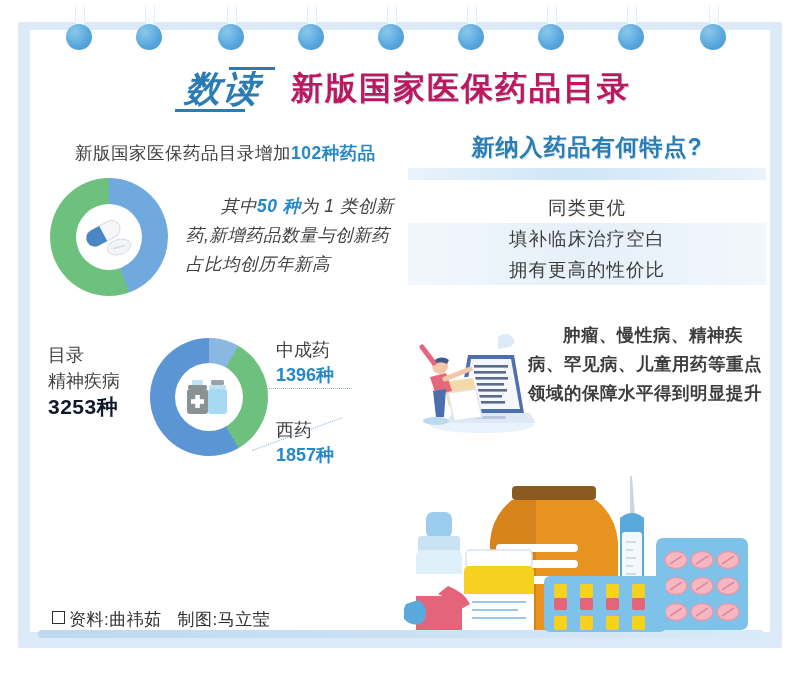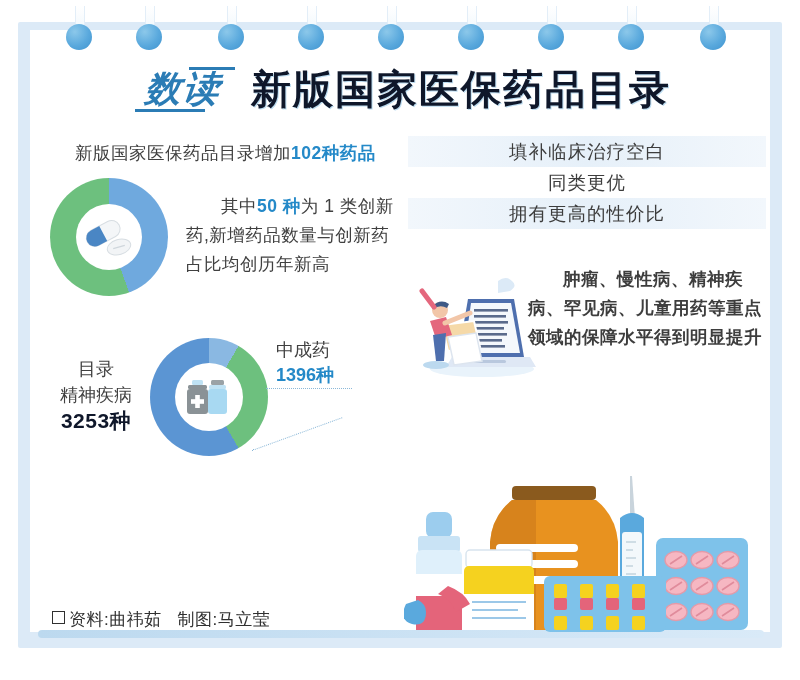--- a/index.html
+++ b/index.html
@@ -59,21 +59,21 @@
     transform:skewX(-6deg);
   }
   .brand-seal .seal-rule-top{
     position:absolute;right:2px;top:6px;width:46px;height:3px;background:#2b7cb5;
   }
   .brand-seal .seal-rule-bot{
     position:absolute;left:6px;bottom:5px;width:70px;height:3px;background:#2b7cb5;
   }
   .masthead-title{
     font-family:"Liberation Sans","DejaVu Sans",sans-serif;
-    font-size:40px;font-weight:700;color:#0f172a;letter-spacing:2px;
+    font-size:32px;font-weight:700;color:#be185d;letter-spacing:2px;
     text-shadow:1px 1px 0 #bcdcf0;
   }
 
   
   .col{position:absolute;top:132px;}
   .col-left{left:40px;width:360px;}
   .col-right{left:408px;width:358px;}
 
   .sec-head{position:relative;height:56px;text-align:center;}
   .sec-head .sec-title{
@@ -101,30 +101,30 @@
     left:50%;top:50%;transform:translate(-50%,-50%);
     display:flex;align-items:center;justify-content:center;
   }
 
   .donut1{position:absolute;left:10px;top:4px;width:118px;height:118px;border-radius:50%;
     background:conic-gradient(from 0deg,#6fa9de 0deg 160deg,#6dc07e 160deg 360deg);}
   .donut1 .hole{width:66px;height:66px;}
 
   .mid-text{
     position:absolute;left:146px;top:0;width:214px;
-    font-size:17.5px;line-height:29px;color:#404040;text-indent:2em;letter-spacing:.5px;
+    font-size:17.5px;line-height:29px;color:#404040;text-indent:2em;letter-spacing:.5px;font-style:italic;
   }
 
   .totals{position:relative;height:150px;margin-top:18px;}
   .donut2{position:absolute;left:110px;top:6px;width:118px;height:118px;border-radius:50%;
     background:conic-gradient(from 0deg,#8ab8e2 0deg 30deg,#6dc07e 30deg 150deg,#5b95d3 150deg 360deg);}
   .donut2 .hole{width:68px;height:68px;}
 
   .total-label{
-    position:absolute;left:8px;top:24px;width:96px;text-align:center;
+    position:absolute;left:8px;top:10px;width:96px;text-align:left;
     font-size:18px;line-height:26px;color:#404040;
   }
   .total-label .big{display:block;color:#0f172a;font-weight:700;font-size:21px;letter-spacing:.5px;}
 
   .seg-label{position:absolute;font-size:18px;line-height:25px;color:#404040;}
   .seg-label .val{display:block;color:#2489c8;font-weight:700;font-size:18px;}
   .seg-a{left:236px;top:6px;width:124px;}
   .seg-b{left:236px;top:86px;width:124px;}
   .leader{position:absolute;border-top:1px dotted #8bb8d8;}
   .leader-a{left:226px;top:56px;width:86px;}
@@ -260,29 +260,37 @@
         </div>
       </div>
 
       <div class="leader leader-a"></div>
       <div class="leader leader-b"></div>
 
       <div class="seg-label seg-a">
         <span>中成药</span>
         <span class="val">1396种</span>
       </div>
+      <div class="seg-label seg-b">
+        <span>西药</span>
+        <span class="val">1857种</span>
+      </div>
     </div>
   </div>
 
   <div class="col col-right">
 
+    <div class="sec-head">
+      <div class="sec-rule"></div>
+      <span class="sec-title">新纳入药品有何特点?</span>
+    </div>
 
     <div class="feature-list">
+      <p class="feature">同类更优</p>
       <p class="feature band">填补临床治疗空白</p>
-      <p class="feature">同类更优</p>
       <p class="feature band">拥有更高的性价比</p>
     </div>
 
     <div class="right-body">
       <svg class="illu-laptop" viewBox="0 0 128 116">
         <ellipse cx="70" cy="104" rx="52" ry="8" fill="#e9f3fb"></ellipse>
         <path d="M46 92 L112 92 L102 34 L56 34 Z" fill="#4e6fae"></path>
         <path d="M52 88 L108 88 L99 38 L59 38 Z" fill="#f4f8fc"></path>
         <g fill="#5a6b8c">
           <rect x="62" y="44" width="34" height="2.6"></rect>

